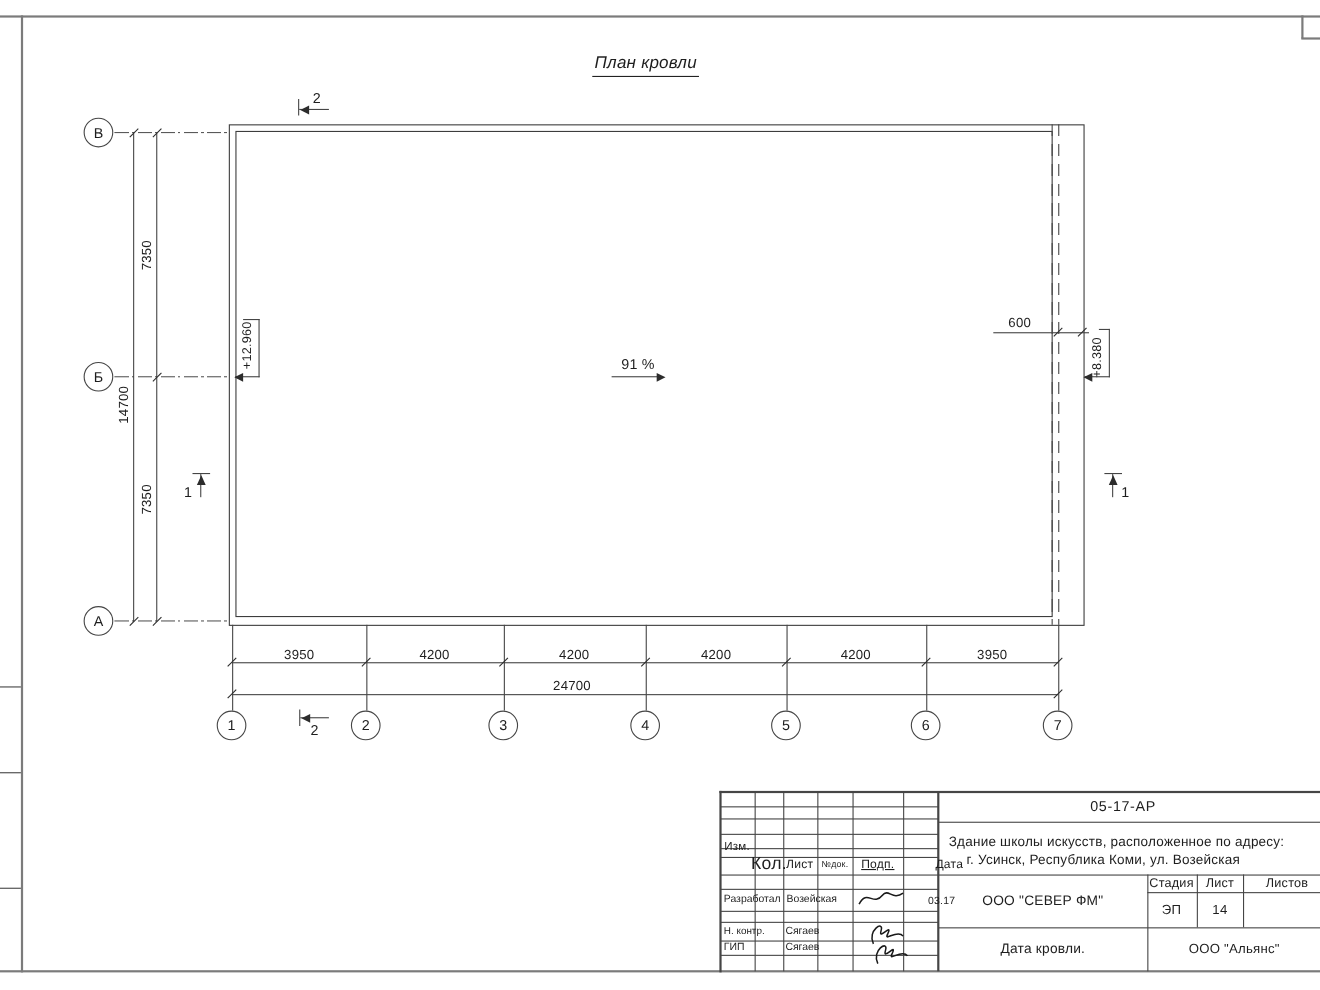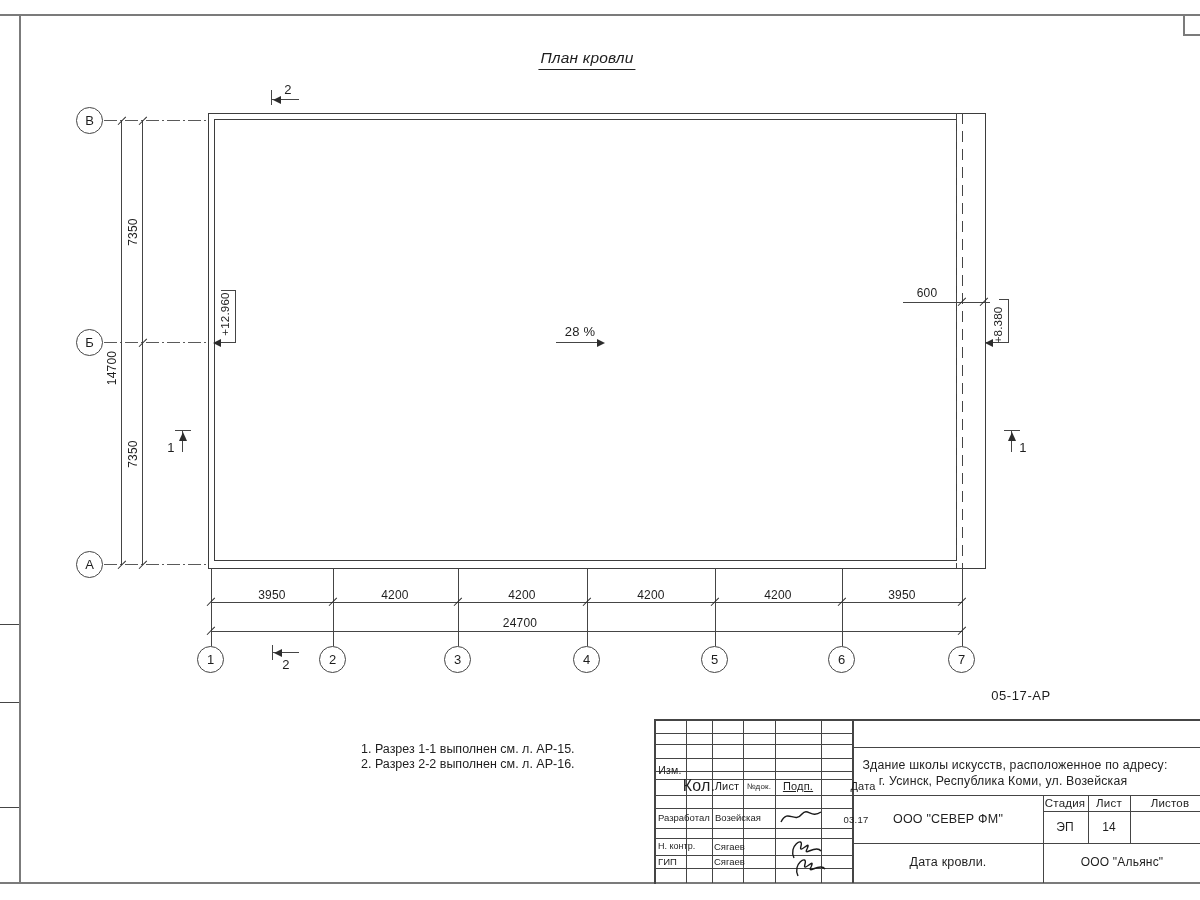--- a/index.html
+++ b/index.html
@@ -131,45 +131,41 @@
   <div class="ln" style="left:175px;top:430px;width:16px;height:1.4px;"></div>
   <div class="ln" style="left:182px;top:431px;width:1.4px;height:21px;"></div>
   <div class="ahu" style="left:179px;top:432px;"></div>
   <div class="dl" style="left:171px;top:447px;font-size:13px;">1</div>
 
   <div class="ln" style="left:1004px;top:430px;width:16px;height:1.4px;"></div>
   <div class="ln" style="left:1011px;top:431px;width:1.4px;height:21px;"></div>
   <div class="ahu" style="left:1008px;top:432px;"></div>
   <div class="dl" style="left:1023px;top:447px;font-size:13px;">1</div>
 
-  <div class="dl" style="left:580px;top:331px;font-size:13px;">28 %</div>
+  <div class="dl" style="left:580px;top:331px;font-size:13px;">91 %</div>
   <div class="ln" style="left:556px;top:342px;width:42px;height:1.2px;"></div>
   <div class="ahr" style="left:597px;top:339px;"></div>
 
   <div class="vt" style="left:225px;top:314px;font-size:11.5px;">+12.960</div>
   <div class="ln" style="left:221px;top:290px;width:15px;height:1.2px;"></div>
   <div class="ln" style="left:235px;top:290px;width:1.2px;height:53px;"></div>
   <div class="ln" style="left:214px;top:342px;width:22px;height:1.2px;"></div>
   <div class="ahl" style="left:213px;top:339px;"></div>
 
   <div class="vt" style="left:998px;top:325px;font-size:11.5px;">+8.380</div>
   <div class="ln" style="left:999px;top:299px;width:10px;height:1.2px;"></div>
   <div class="ln" style="left:1008px;top:299px;width:1.2px;height:44px;"></div>
   <div class="ln" style="left:986px;top:342px;width:23px;height:1.2px;"></div>
   <div class="ahl" style="left:985px;top:339px;"></div>
 
   <div class="ln" style="left:903px;top:302px;width:87px;height:1.2px;"></div>
   <div class="tick" style="left:962px;top:302px;"></div>
   <div class="tick" style="left:984px;top:302px;"></div>
   <div class="dl" style="left:927px;top:293px;">600</div>
 
-  <div style="position:absolute;left:361px;top:742px;">
-    <div class="note">1. Разрез 1-1 выполнен см. л. АР-15.</div>
-    <div class="note">2. Разрез 2-2 выполнен см. л. АР-16.</div>
-  </div>
 
   <div class="ln" style="left:654px;top:719px;width:546px;height:2px;"></div>
   <div class="ln" style="left:654px;top:719px;width:2px;height:165px;"></div>
   <div class="ln" style="left:852px;top:720px;width:1.8px;height:163px;"></div>
 
   <div class="ln" style="left:686px;top:720px;width:1.1px;height:163px;"></div>
   <div class="ln" style="left:712px;top:720px;width:1.1px;height:163px;"></div>
   <div class="ln" style="left:743px;top:720px;width:1.1px;height:163px;"></div>
   <div class="ln" style="left:775px;top:720px;width:1.1px;height:163px;"></div>
   <div class="ln" style="left:821px;top:720px;width:1.1px;height:163px;"></div>
@@ -212,21 +208,21 @@
   <svg style="position:absolute;left:778px;top:804px;" width="46" height="24" viewBox="0 0 46 24">
     <path d="M3 18 C10 4, 16 20, 24 10 C30 3, 33 15, 43 8" stroke="#1a1a1a" stroke-width="1.4" fill="none"></path>
   </svg>
   <svg style="position:absolute;left:786px;top:836px;" width="40" height="26" viewBox="0 0 40 26">
     <path d="M8 22 C2 10, 18 0, 15 10 C12 20, 26 2, 21 13 C17 21, 30 8, 35 15" stroke="#1a1a1a" stroke-width="1.4" fill="none"></path>
   </svg>
   <svg style="position:absolute;left:790px;top:854px;" width="40" height="26" viewBox="0 0 40 26">
     <path d="M8 22 C2 10, 18 0, 15 10 C12 20, 26 2, 21 13 C17 21, 30 8, 35 15" stroke="#1a1a1a" stroke-width="1.4" fill="none"></path>
   </svg>
 
-  <div class="dl" style="left:1021px;top:695px;font-size:13px;letter-spacing:.6px;">05-17-АР</div>
+  <div class="dl" style="left:1021px;top:733px;font-size:13px;letter-spacing:.6px;">05-17-АР</div>
   <div class="dl" style="left:1015px;top:765px;font-size:12.3px;">Здание школы искусств, расположенное по адресу:</div>
   <div class="dl" style="left:1003px;top:781px;font-size:12.3px;">г. Усинск, Республика Коми, ул. Возейская</div>
   <div class="dl" style="left:948px;top:819px;font-size:12.5px;">ООО "СЕВЕР ФМ"</div>
   <div class="dl" style="left:1065px;top:803px;font-size:11.5px;">Стадия</div>
   <div class="dl" style="left:1109px;top:803px;font-size:11.5px;">Лист</div>
   <div class="dl" style="left:1170px;top:803px;font-size:11.5px;">Листов</div>
   <div class="dl" style="left:1065px;top:827px;font-size:12px;">ЭП</div>
   <div class="dl" style="left:1109px;top:827px;font-size:12px;">14</div>
   <div class="dl" style="left:948px;top:862px;font-size:12.5px;">Дата кровли.</div>
   <div class="dl" style="left:1122px;top:862px;font-size:12px;">ООО "Альянс"</div>

